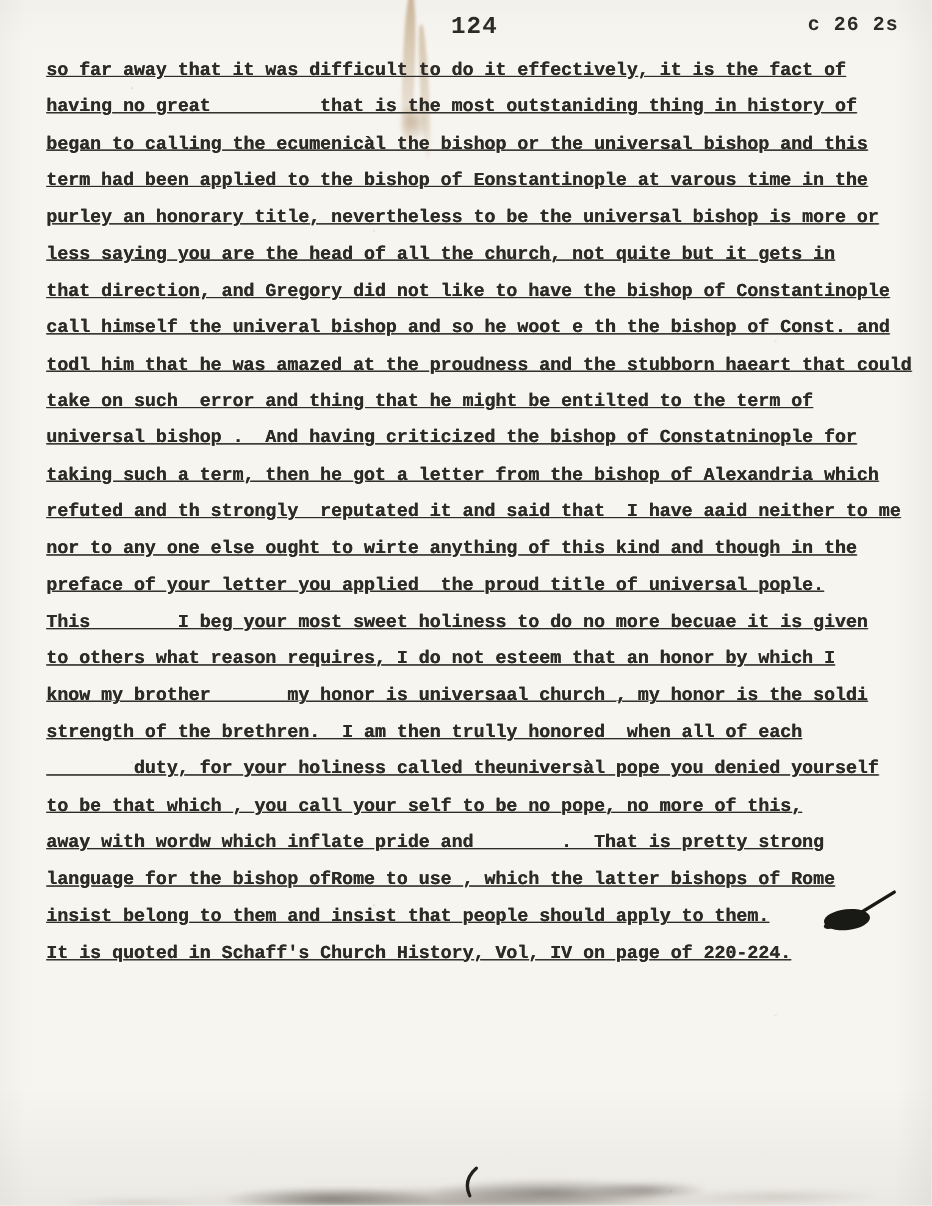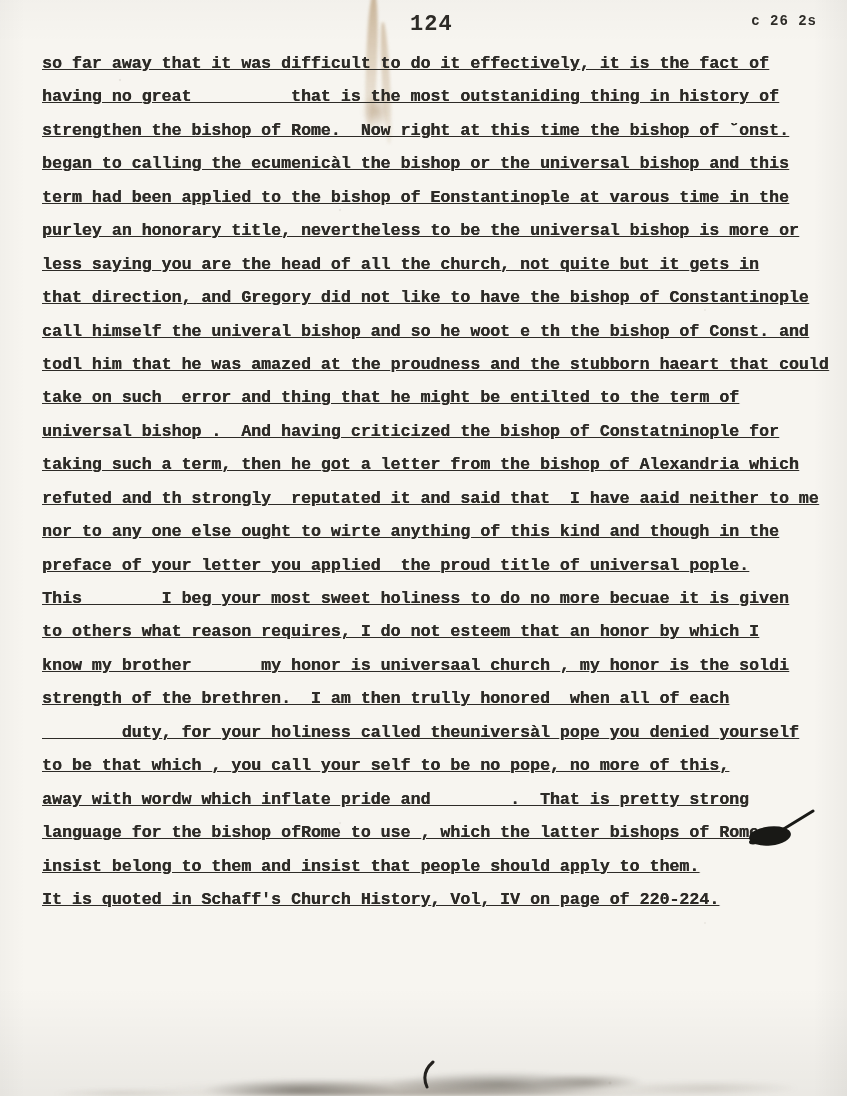--- a/index.html
+++ b/index.html
@@ -26,21 +26,21 @@
       linear-gradient(to right,  rgba(0,0,0,.025), transparent 3%, transparent 96%, rgba(0,0,0,.04)),
       linear-gradient(to bottom, rgba(0,0,0,.02),  transparent 4%, transparent 90%, rgba(0,0,0,.05));
   }
   .page-number {
     position: absolute; top: 12px; left: 410px;
     font-size: 22px; font-weight: 700; color: #2d2b27;
     letter-spacing: 1px;
   }
   .header-code {
     position: absolute; top: 13px; right: 30px;
-    font-size: 14px; font-weight: 700; color: #2d2b27;
+    font-size: 18px; font-weight: 700; color: #2d2b27;
     letter-spacing: 1px; white-space: pre;
   }
   .typed-body {
     position: absolute; left: 42px; top: 47px; width: 790px;
     font-size: 16.6px; font-weight: 700; color: #2d2b27;
   }
   .line {
     white-space: pre;
     height: 33.45px; line-height: 33.45px;
     text-shadow: 0.3px 0 0 currentColor;
@@ -87,21 +87,20 @@
   <div class="stain stain-3"></div>
 
   <div class="page-number">124</div>
 
   <div class="header-code">c 26 2s</div>
 
   <div class="typed-body">
 
   <div class="line">so far away that it was difficult to do it effectively, it is the fact of</div>
       <div class="line">having no great          that is the most outstaniding thing in history of</div>
-      <div class="line">strengthen the bishop of Rome.  Now right at this time the bishop of ˘onst.</div>
       <div class="line">began to calling the ecumenicàl the bishop or the universal bishop and this</div>
       <div class="line">term had been applied to the bishop of Eonstantinople at varous time in the</div>
       <div class="line">purley an honorary title, nevertheless to be the universal bishop is more or</div>
       <div class="line">less saying you are the head of all the church, not quite but it gets in</div>
       <div class="line">that direction, and Gregory did not like to have the bishop of Constantinople</div>
       <div class="line">call himself the univeral bishop and so he woot e th the bishop of Const. and</div>
       <div class="line">todl him that he was amazed at the proudness and the stubborn haeart that could</div>
       <div class="line">take on such  error and thing that he might be entilted to the term of</div>
       <div class="line">universal bishop .  And having criticized the bishop of Constatninople for</div>
       <div class="line">taking such a term, then he got a letter from the bishop of Alexandria which</div>

